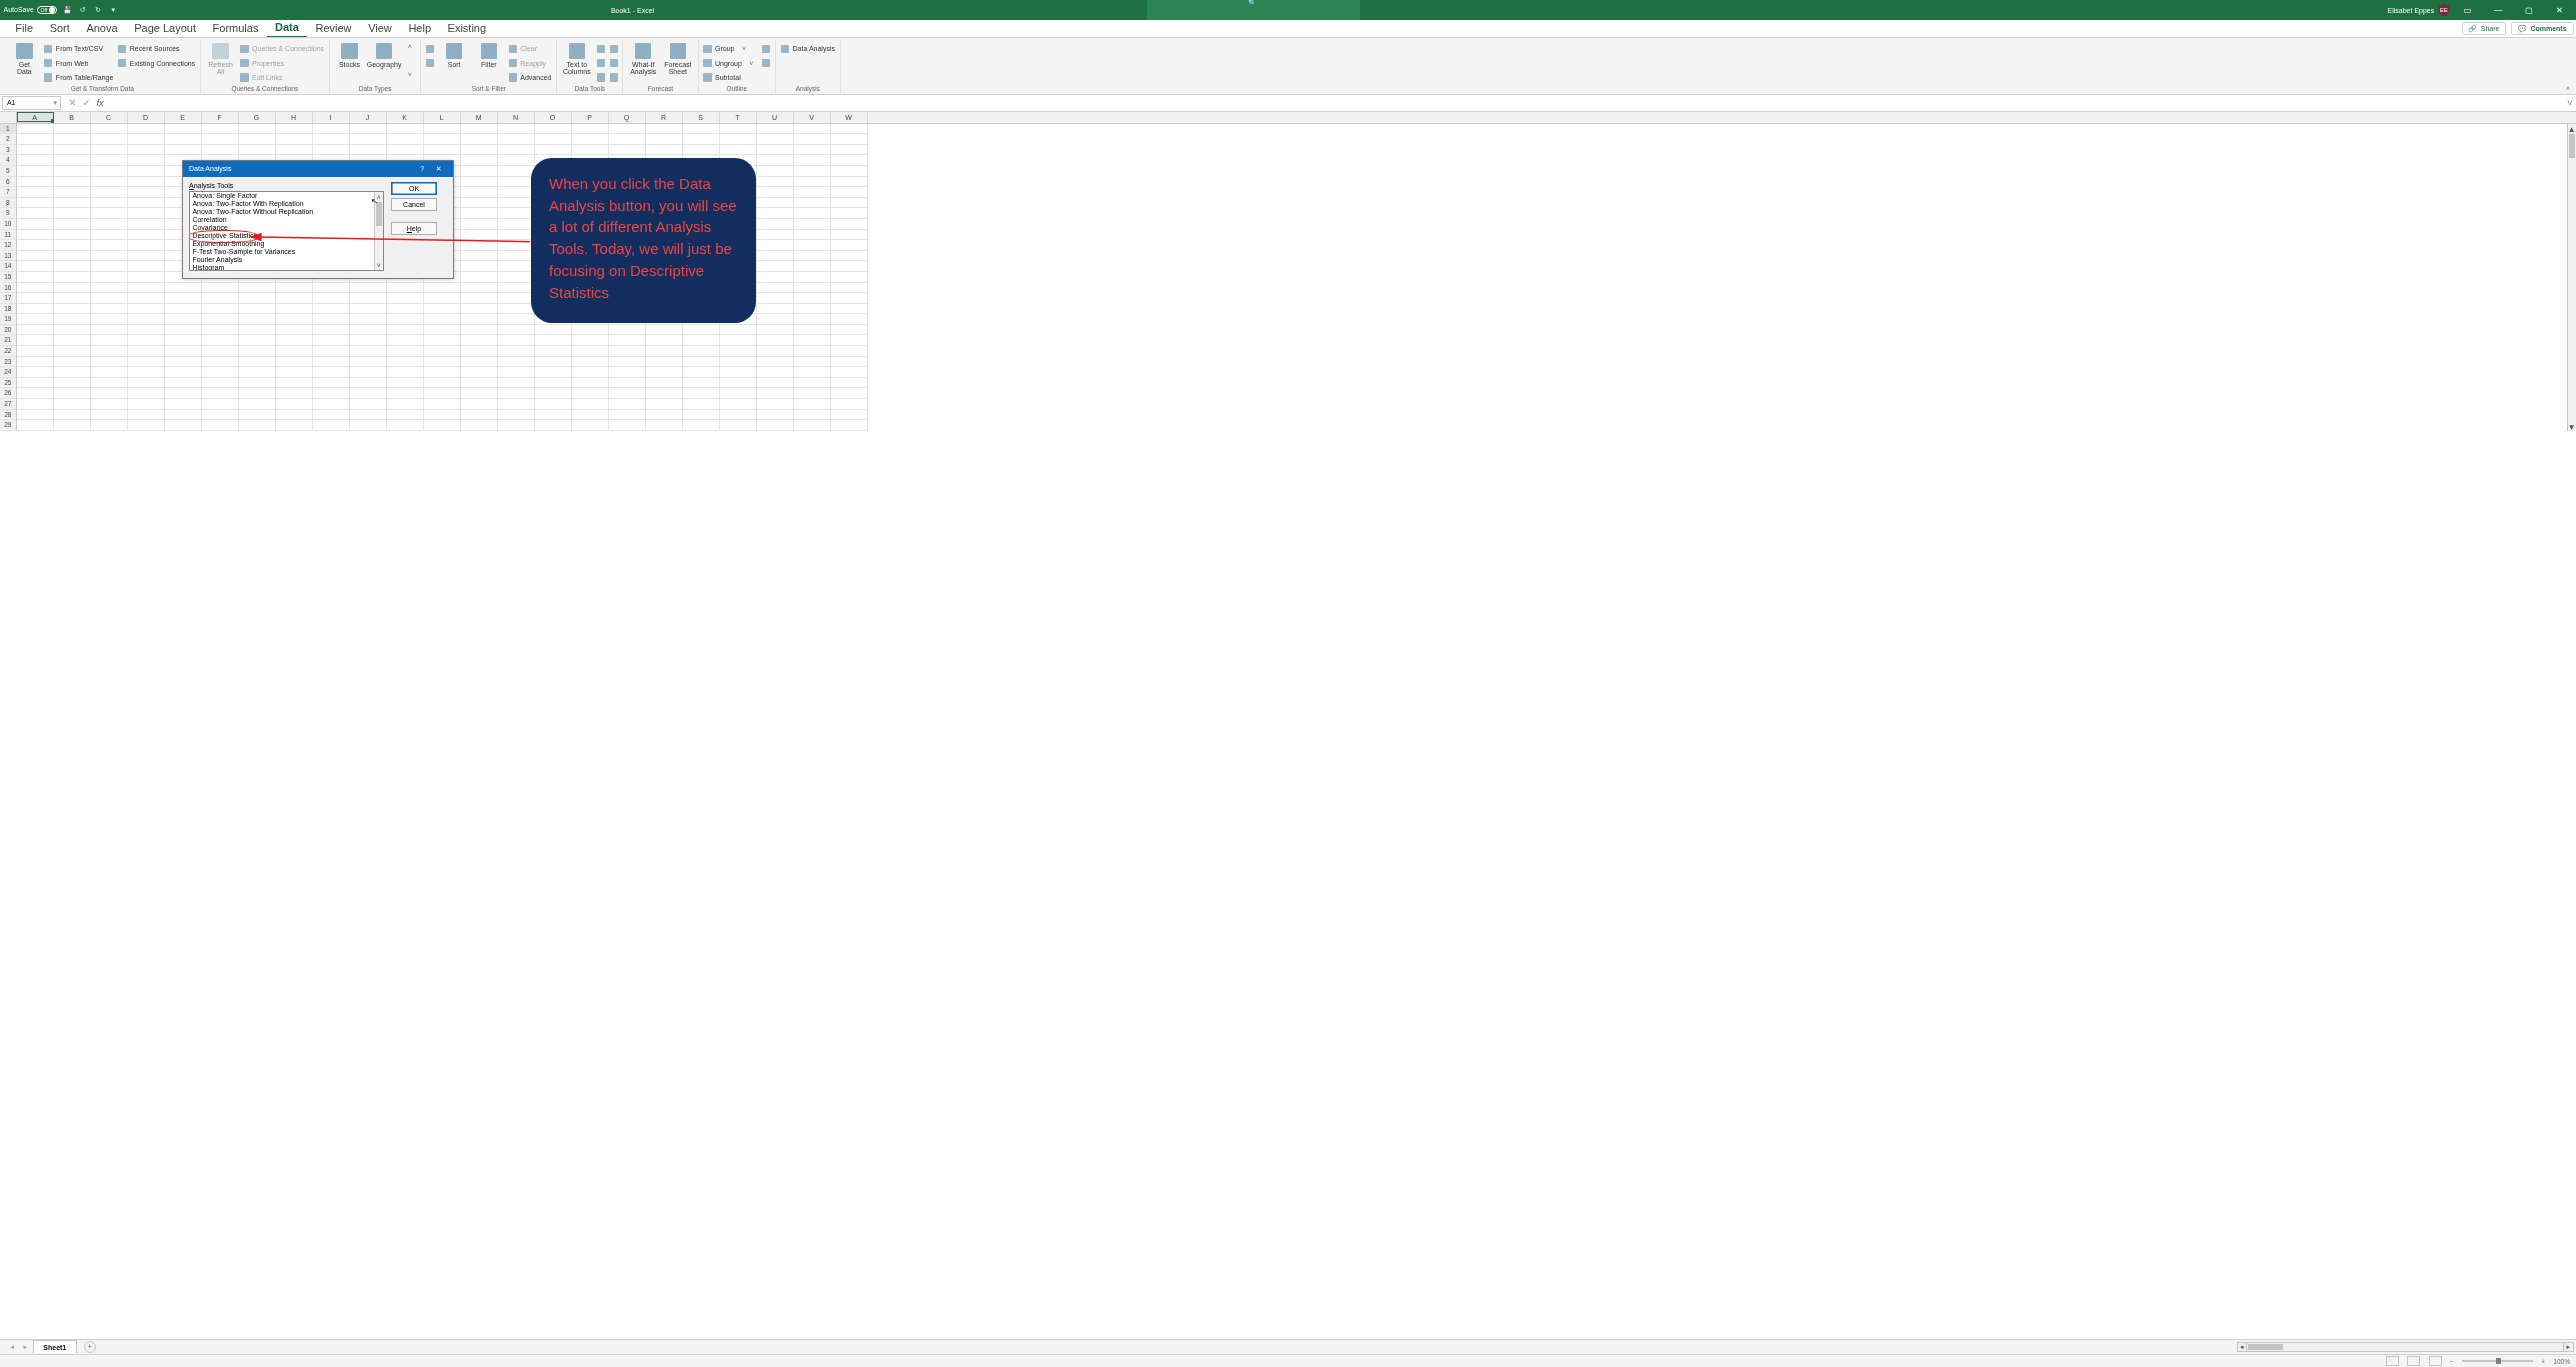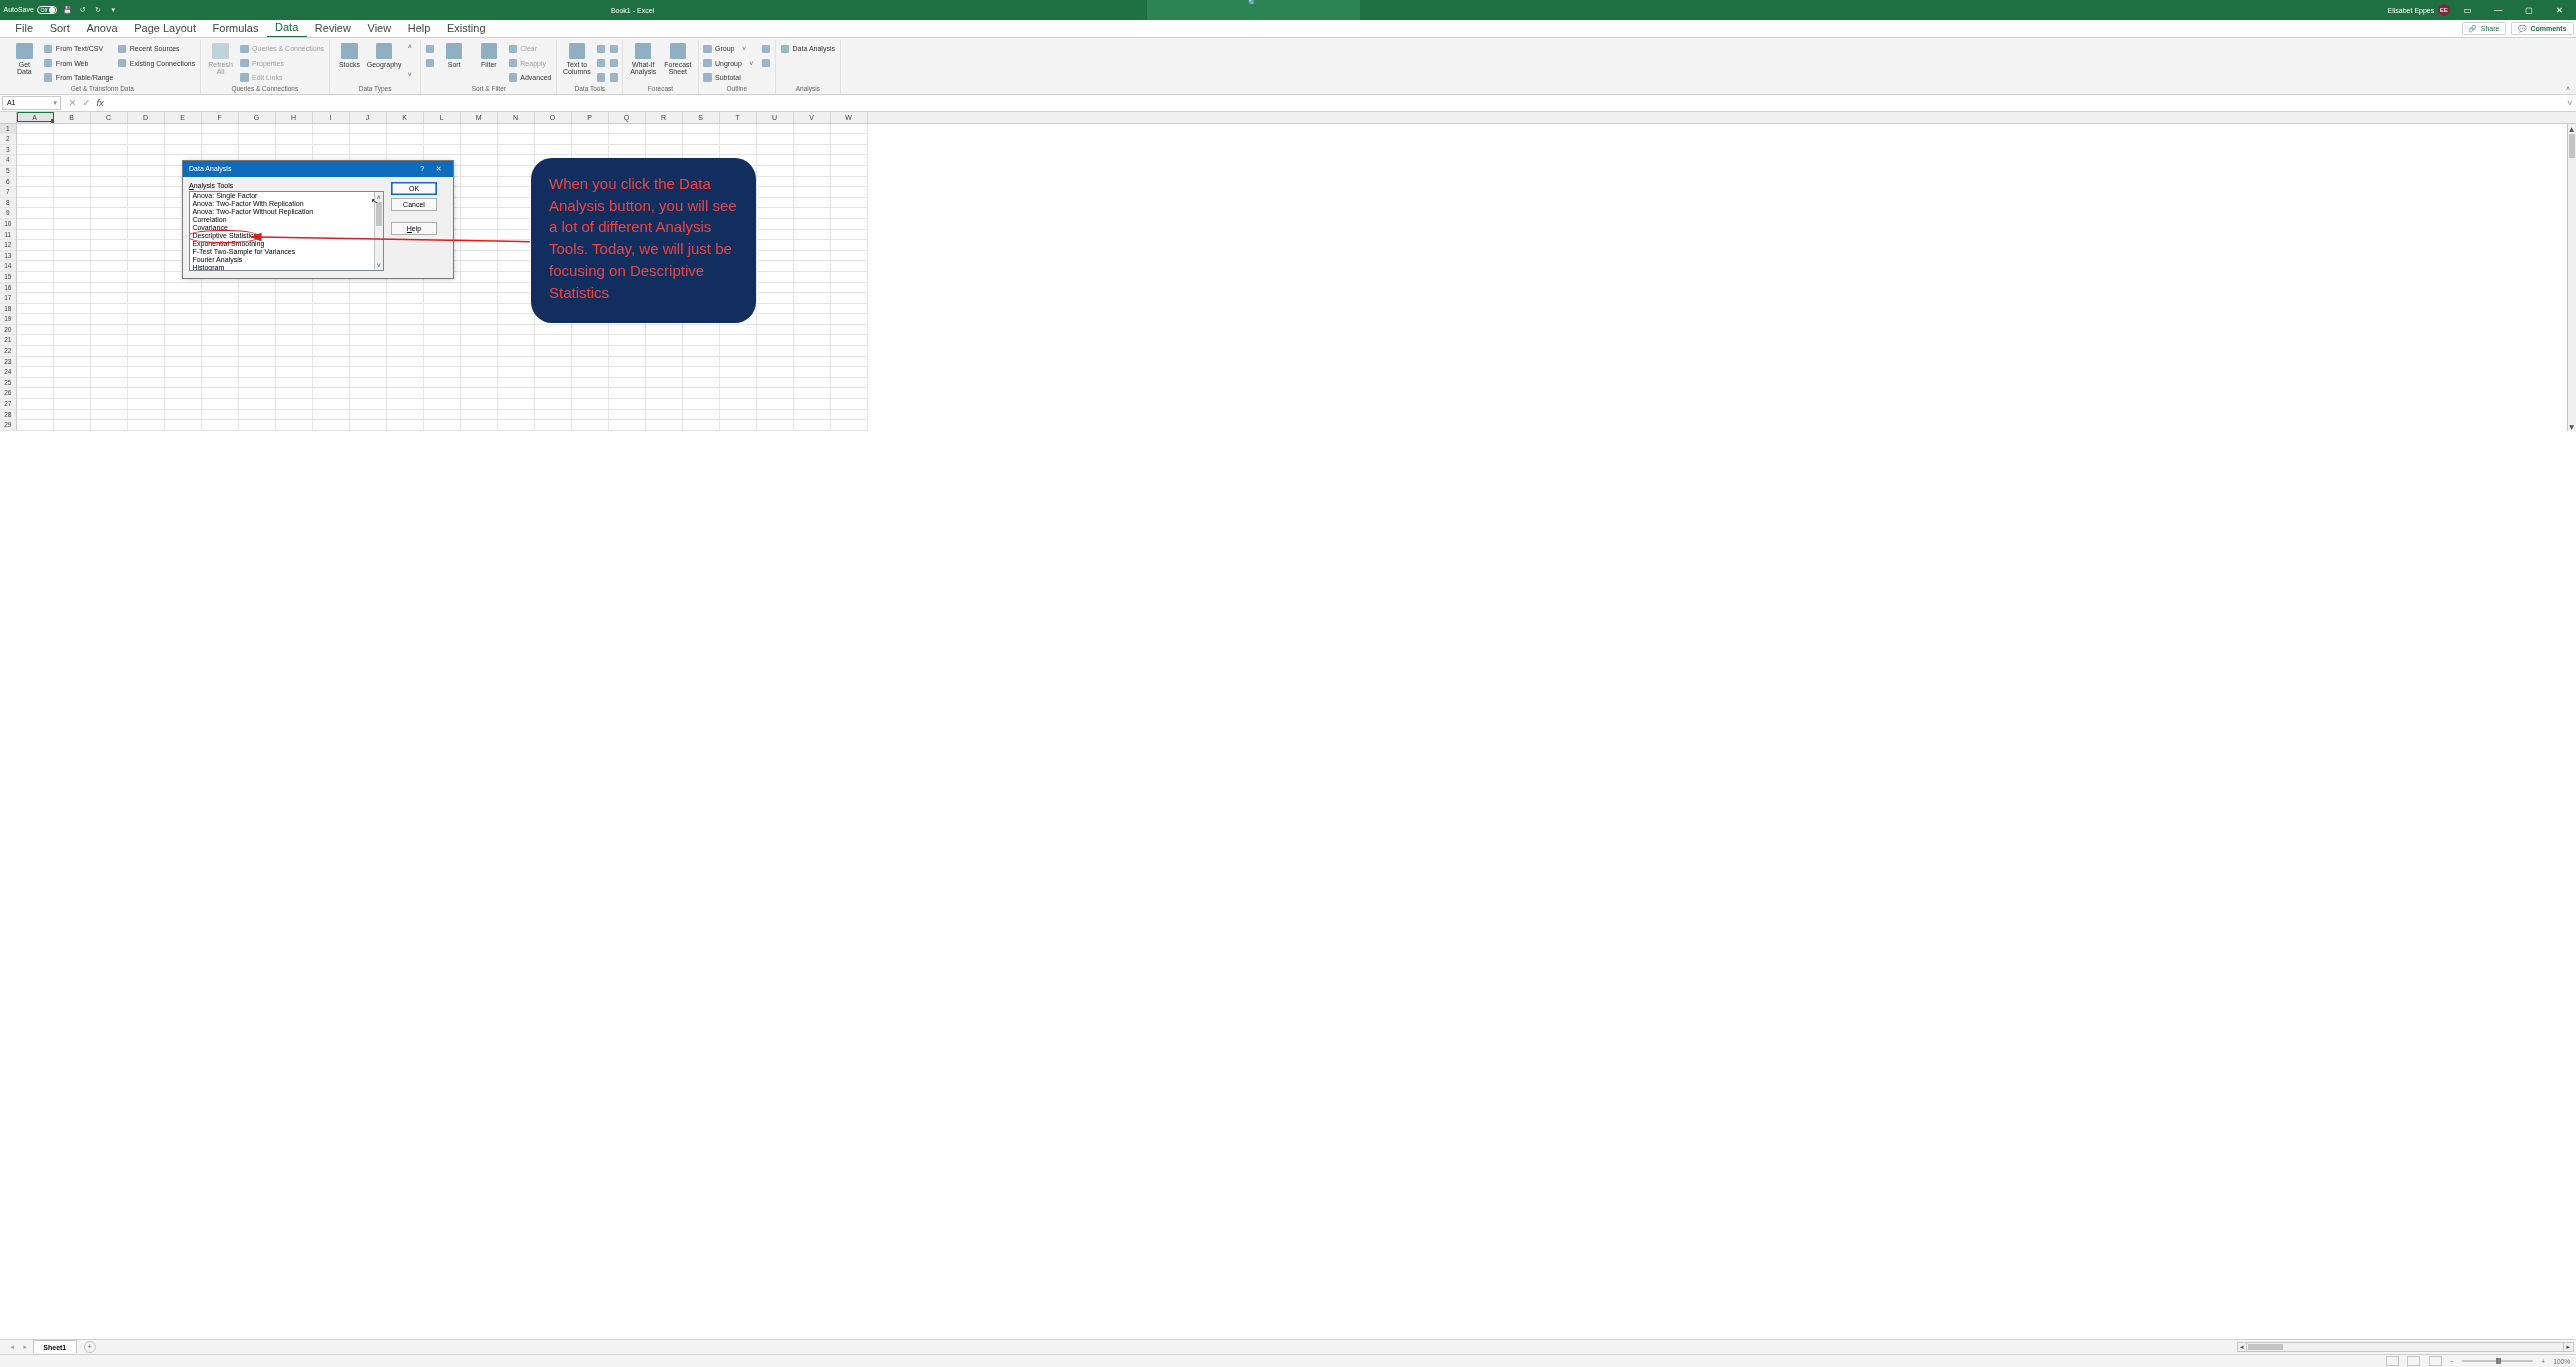--- a/index.html
+++ b/index.html
@@ -34,21 +34,21 @@
 .titlebar .user { margin-left:auto; display:flex; align-items:center; gap:3.5px;}
 .titlebar .avatar { width:12px; height:12px; border-radius:50%; background:#7A2C3F; color:#fff; display:flex; align-items:center; justify-content:center; font-size:6px;}
 .titlebar .winbtn { width:26px; height:20px; display:flex; align-items:center; justify-content:center; font-size:8.3px; }
 
 
 .tabs {
   height: 18px; background:#fff; border-bottom:0.6px solid #D0D0D0;
   display:flex; align-items:flex-end; padding-left:7px; gap:0;
 }
 .tabs .tab { padding: 3.5px 8.3px; font-size:11px; color:#444; cursor:pointer; }
-.tabs .tab.active { color:#166A3B; font-weight:400; border-bottom:1.2px solid #1E6F42; }
+.tabs .tab.active { color:#166A3B; font-weight:700; border-bottom:1.2px solid #1E6F42; }
 .tabs .spacer { flex:1; }
 .tabs .right-btn { margin:1.8px 2.4px; height:13px; padding:0 6px; font-size:7px; border:0.6px solid #D0D0D0; border-radius:1.8px; background:#fff; display:flex; align-items:center; gap:3.5px; color:#1E6F42; }
 .tabs .right-btn.comments { color:#1E6F42; font-weight:600; }
 
 
 .ribbon {
   height: 57px; background:#F4F4F4; border-bottom:0.6px solid #D0D0D0;
   display:flex; align-items:stretch; font-size:7px; color:#333;
   padding: 2.4px 4.7px 0 4.7px; gap:0;
 }

